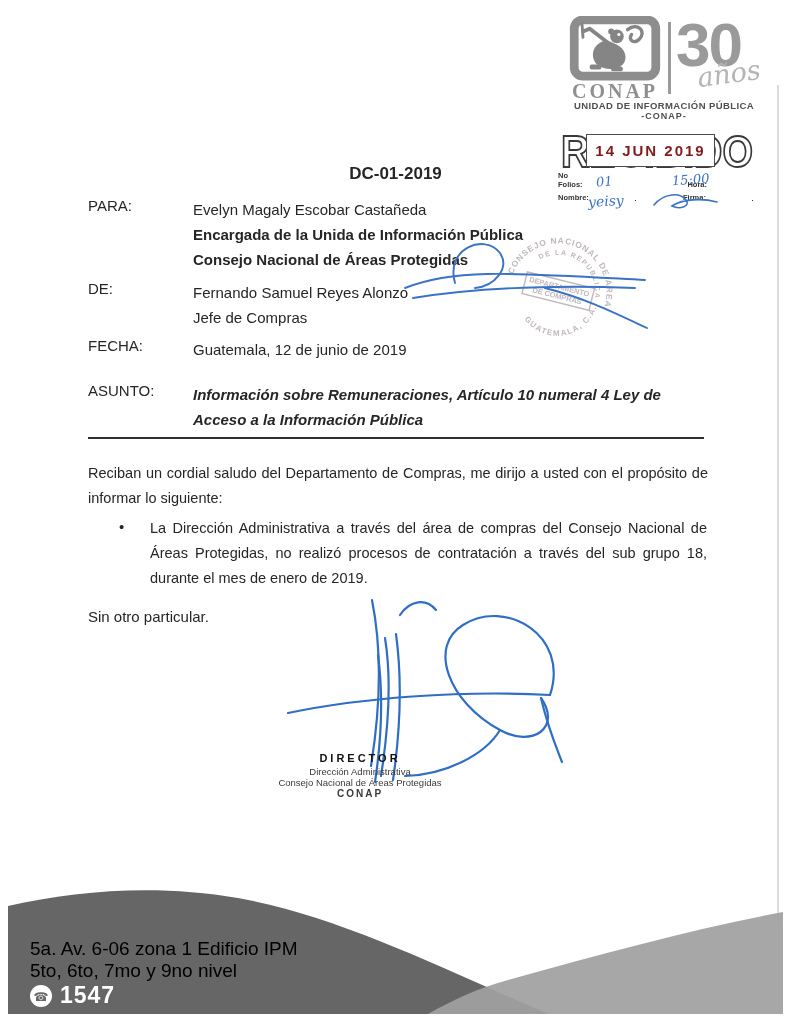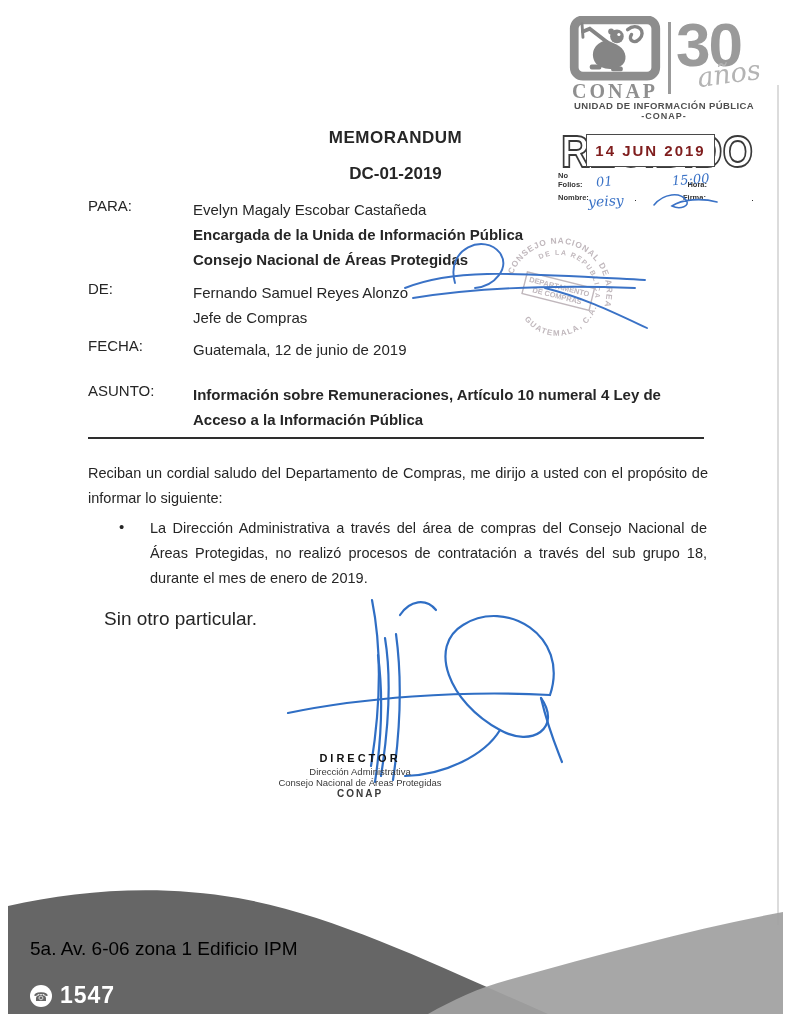--- a/index.html
+++ b/index.html
@@ -42,21 +42,21 @@
   .flabel{left:88px;font-size:15px;font-weight:normal;}
   .fvalue{left:193px;font-size:15px;line-height:25px;}
   .b{font-weight:bold;}
   .hr{left:88px;top:437px;width:616px;height:2px;background:#2e2e2e;}
 
   .body-par{left:88px;top:461px;width:620px;font-size:14.5px;line-height:25px;
      text-align:justify;}
   .bullet-dot{left:119px;top:518px;font-size:15px;}
   .bullet-text{left:150px;top:516px;width:557px;font-size:14.5px;line-height:25px;
      text-align:justify;}
-  .closing{left:88px;top:608px;font-size:19px;margin-left:16px;}
+  .closing{left:88px;top:608px;font-size:15px;}
 
   
   .sig-name{left:250px;top:733px;width:220px;text-align:center;
      font-family:"Liberation Serif",serif;font-style:italic;font-size:15px;color:#1d1d1d;}
   .sig-title{left:250px;top:752px;width:220px;text-align:center;font-size:11px;
      font-weight:bold;letter-spacing:3px;color:#111;}
   .sig-l1{left:250px;top:766px;width:220px;text-align:center;font-size:9.5px;color:#3a3a3a;}
   .sig-l2{left:250px;top:777px;width:220px;text-align:center;font-size:9.5px;color:#3a3a3a;}
   .sig-l3{left:250px;top:788px;width:220px;text-align:center;font-size:10px;font-weight:bold;
      letter-spacing:2px;color:#3a3a3a;}
@@ -112,41 +112,40 @@
       <span class="ln"></span>
     </div>
   </div>
   <div class="abs hand hw-folios">01</div>
   <div class="abs hand hw-hora">15:00</div>
   <div class="abs hand hw-nombre">yeisy</div>
   <svg class="abs" style="left:650px;top:190px;" width="72" height="22" viewBox="0 0 72 22">
     <path d="M4,15 C14,3 30,2 36,10 C41,16 30,20 22,16 C32,9 52,8 67,12" fill="none" stroke="#3a72c6" stroke-width="1.6" stroke-linecap="round"></path>
   </svg>
 
-  <div class="abs memo-title">MEMORANDUM</div>
   <div class="abs memo-number">DC-01-2019</div>
 
   <div class="abs flabel" style="top:197px;">PARA:</div>
   <div class="abs fvalue" style="top:197px;">
     <div>Evelyn Magaly Escobar Castañeda</div>
     <div class="b">Encargada de la Unida de Información Pública</div>
     <div class="b">Consejo Nacional de Áreas Protegidas</div>
   </div>
 
   <div class="abs flabel" style="top:280px;">DE:</div>
   <div class="abs fvalue" style="top:280px;">
     <div>Fernando Samuel Reyes Alonzo</div>
     <div>Jefe de Compras</div>
   </div>
 
   <div class="abs flabel" style="top:337px;">FECHA:</div>
   <div class="abs fvalue" style="top:337px;">Guatemala, 12 de junio de 2019</div>
 
   <div class="abs flabel" style="top:382px;">ASUNTO:</div>
-  <div class="abs fvalue b" style="top:382px;width:512px;">Información sobre Remuneraciones, Artículo 10 numeral 4 Ley de Acceso a la Información Pública</div>
+  <div class="abs fvalue b" style="top:382px;width:512px;font-style:italic;">Información sobre Remuneraciones, Artículo 10 numeral 4 Ley de Acceso a la Información Pública</div>
 
   <div class="abs hr"></div>
 
   <div class="abs body-par">Reciban un cordial saludo del Departamento de Compras, me dirijo a usted con el propósito de informar lo siguiente:</div>
   <div class="abs bullet-dot">•</div>
   <div class="abs bullet-text">La Dirección Administrativa a través del área de compras del Consejo Nacional de Áreas Protegidas, no realizó procesos de contratación a través del sub grupo 18, durante el mes de enero de 2019.</div>
   <div class="abs closing">Sin otro particular.</div>
 
   <svg class="abs" style="left:478px;top:222px;transform:rotate(14deg);opacity:.8;" width="160" height="140" viewBox="0 0 150 150">
     <defs>
@@ -199,20 +198,21 @@
   <div class="abs scan-line"></div>
 
   <div class="abs footer">
     <svg width="775" height="126" viewBox="0 0 775 126" style="position:absolute;left:0;top:0;">
       <path d="M0,18 C70,2 150,-4 230,10 C330,28 430,78 540,126 L0,126 Z" fill="#666666"></path>
       <path d="M775,24 C690,40 600,64 500,92 C470,100 445,112 420,126 L775,126 Z" fill="#a0a0a0" fill-opacity="0.93"></path>
     </svg>
 
     <div class="abs f-address" style="left:22px;top:50px;">
       <div>5a. Av. 6-06 zona 1 Edificio IPM</div>
+      <div>5to, 6to, 7mo y 9no nivel</div>
     </div>
 
     <div class="abs f-phone" style="left:22px;top:94px;">
       <svg width="22" height="22" viewBox="0 0 22 22">
         <circle cx="11" cy="11" r="11" fill="#ffffff"></circle>
         <text x="11" y="15.5" text-anchor="middle" font-size="12" fill="#666666">☎</text>
       </svg>
       <span class="f-phone-num">1547</span>
     </div>
 

